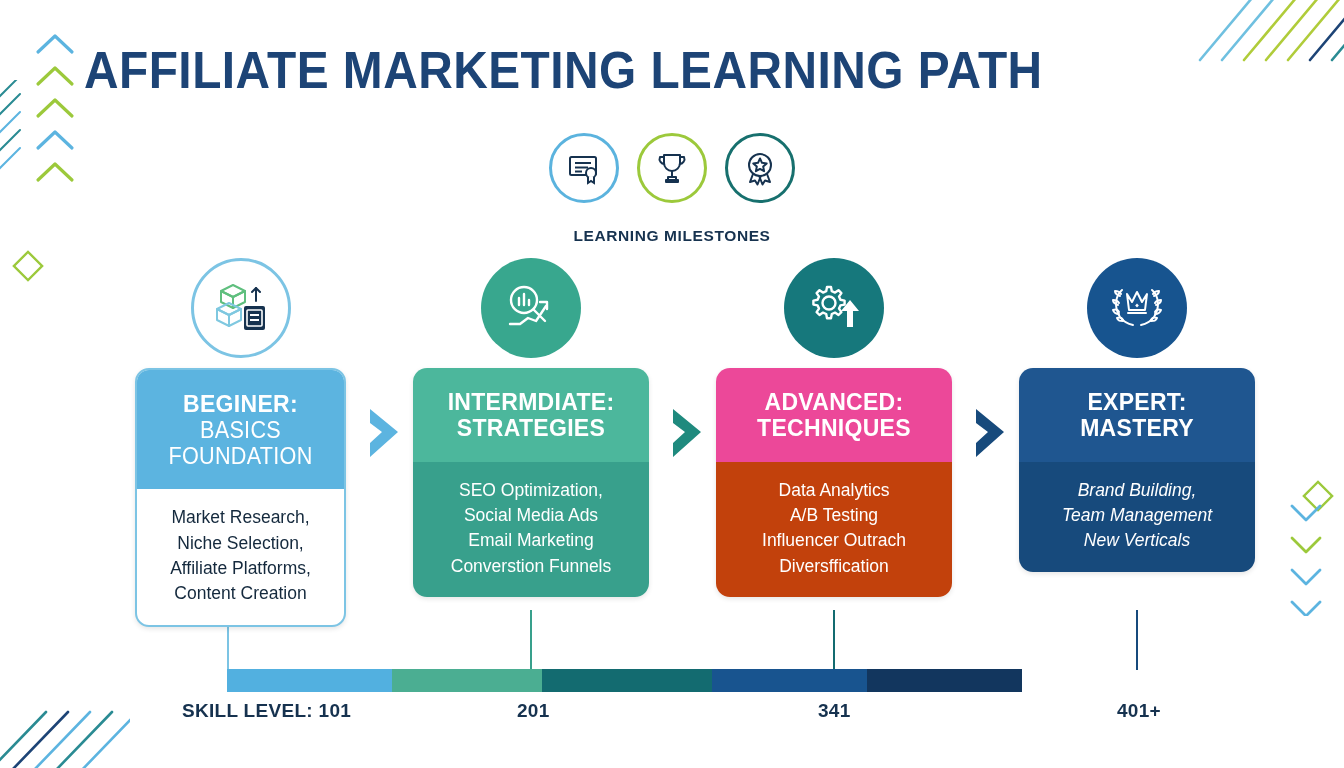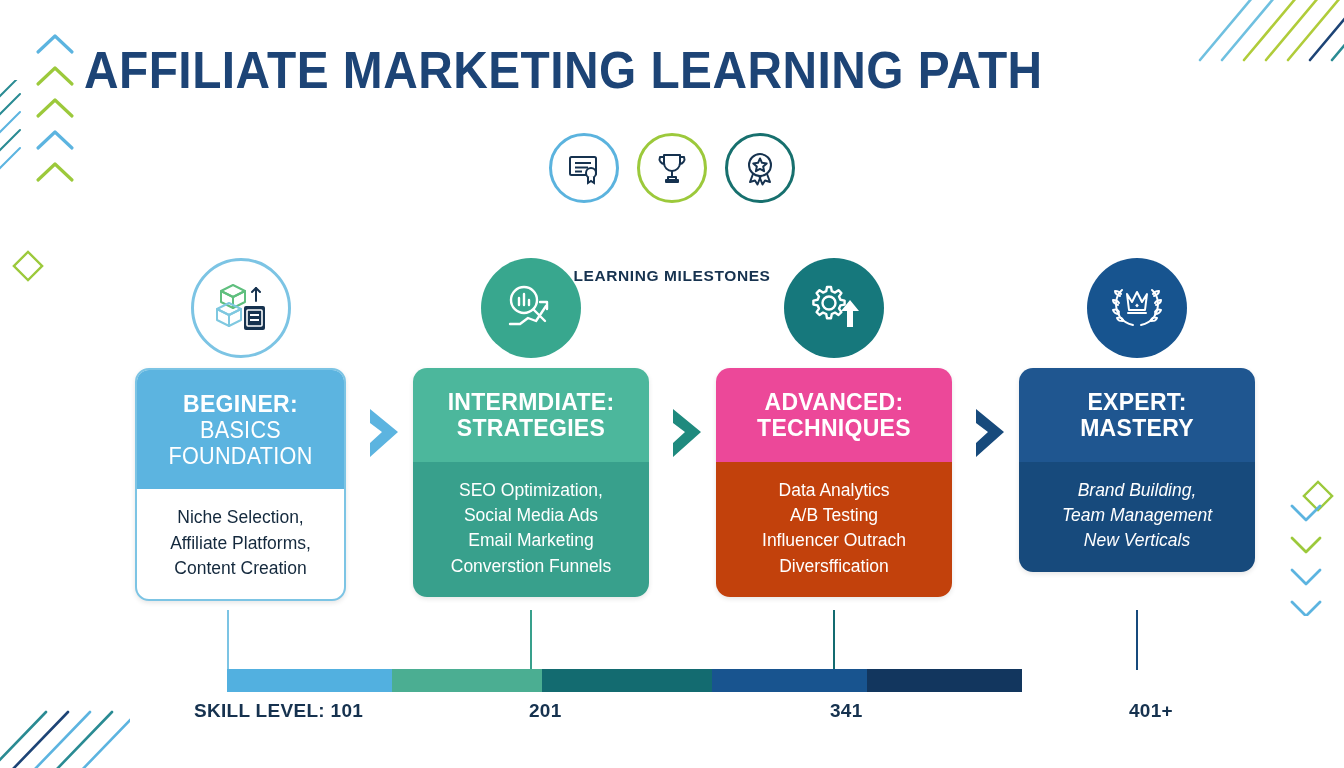--- a/index.html
+++ b/index.html
@@ -36,21 +36,20 @@
     white-space:nowrap;
   }
 
   
   .milestones {
     position:absolute;
     left:0; right:0; top:133px;
     display:flex;
     flex-direction:column;
     align-items:center;
-    gap:40px;
   }
   .milestone-row { display:flex; gap:18px; }
   .milestone {
     width:70px; height:70px;
     border-radius:50%;
     border:3px solid #5bb3de;
     background:#fff;
     display:flex; align-items:center; justify-content:center;
   }
   .milestone.green { border-color:#9cc93b; }
@@ -133,21 +132,21 @@
   
   .skillbar {
     position:absolute;
     left:227px; top:669px;
     height:23px;
     width:920px;
     display:flex;
   }
   .seg { height:100%; }
 
-  .skill-labels { position:absolute; top:700px; left:12px; width:1088px; height:30px; }
+  .skill-labels { position:absolute; top:700px; left:0; width:1088px; height:30px; }
   .skill-label {
     position:absolute;
     font-size:19px;
     font-weight:bold;
     color:#16324f;
     letter-spacing:0.3px;
     white-space:nowrap;
   }
 </style>
 </head>
@@ -283,20 +282,21 @@
         <line x1="39" y1="36" x2="48" y2="36" stroke="#ffffff" stroke-width="2"></line>
         <line x1="39" y1="41" x2="48" y2="41" stroke="#ffffff" stroke-width="2"></line>
       </svg>
     </div>
     <div class="stage-card">
       <div class="stage-head">
         <div class="l1">BEGINER:</div>
         <div class="l2">BASICS FOUNDATION</div>
       </div>
       <div class="stage-body">
+        <div>Market Research,</div>
         <div>Niche Selection,</div>
         <div>Affiliate Platforms,</div>
         <div>Content Creation</div>
       </div>
     </div>
   </div>
 
   <div class="stage s2" style="left:413px;">
     <div class="stage-icon">
       <svg width="58" height="56" viewBox="0 0 58 56" fill="none" stroke="#ffffff" stroke-width="2.4" stroke-linecap="round" stroke-linejoin="round">

